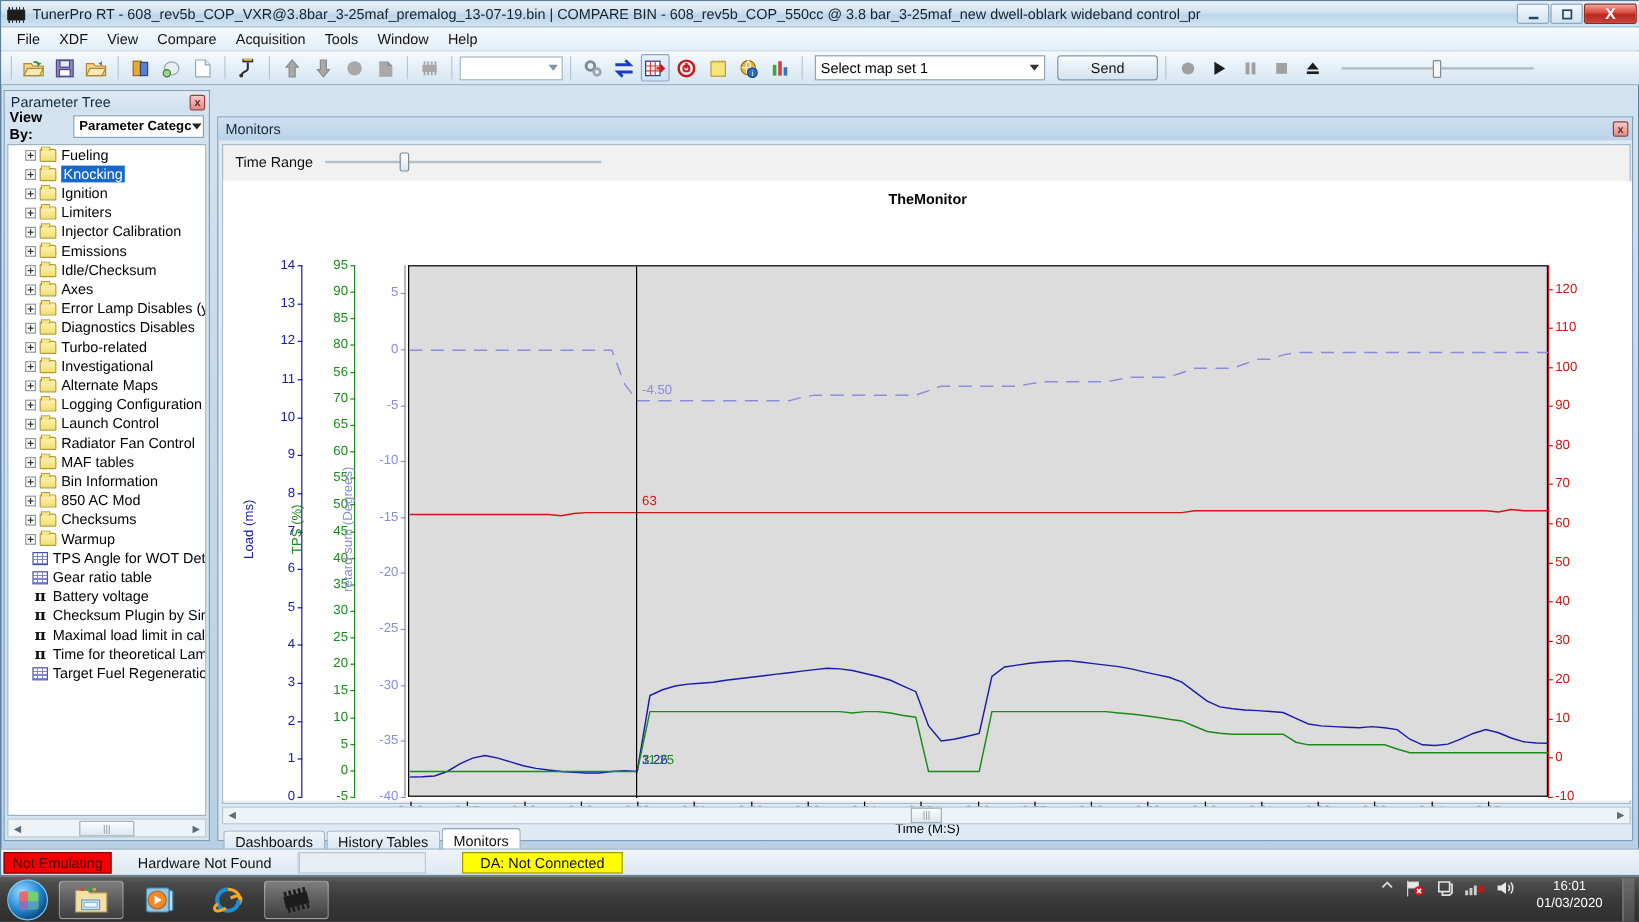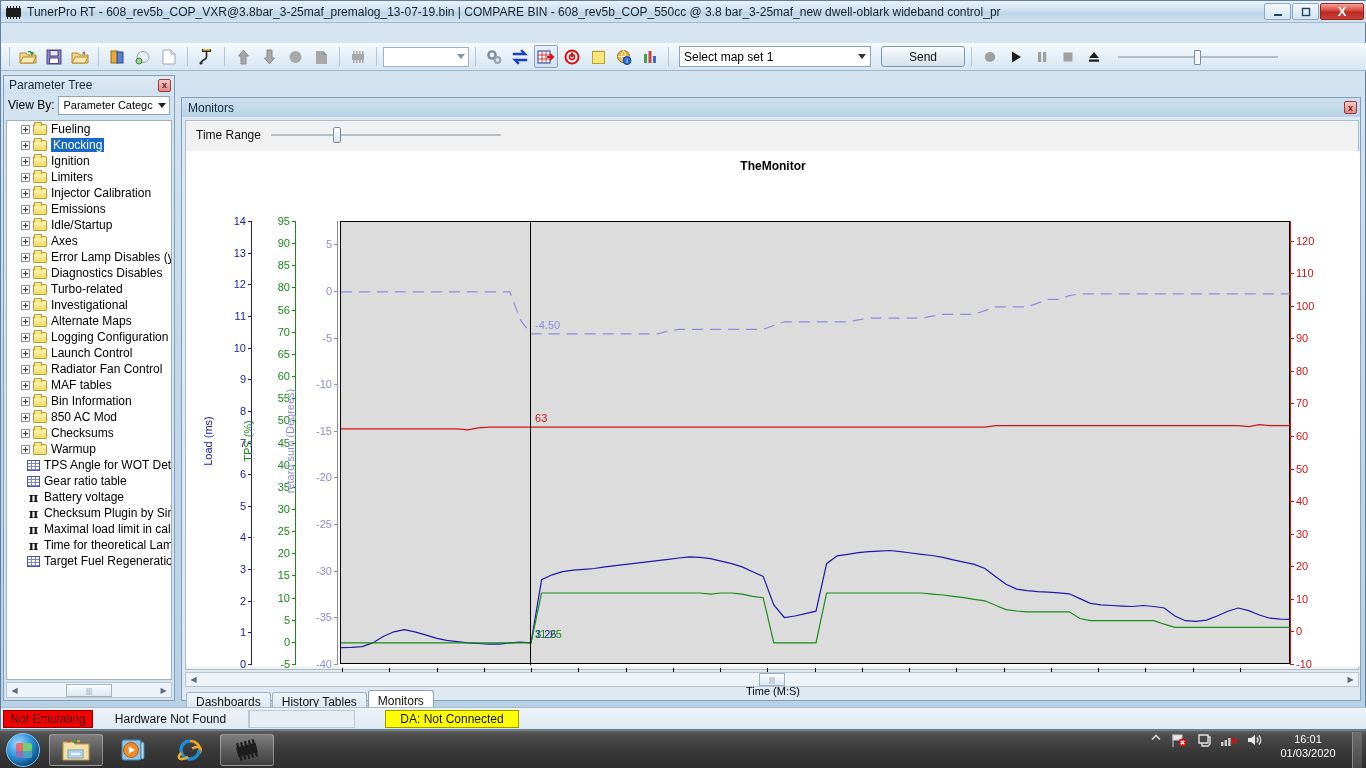--- a/index.html
+++ b/index.html
@@ -106,21 +106,21 @@
     background: linear-gradient(180deg,#dfeaf4,#cfe0ee);
   }
   .closebox {
     width: 13px; height: 13px; border: 1px solid #9a3b3b; border-radius: 2px;
     background: linear-gradient(180deg,#f3c9c6,#e08b84);
     color: #6d1c1c; font-size: 9px; display: flex; align-items: center; justify-content: center;
     font-family: "Liberation Sans", sans-serif; font-weight: bold;
   }
   .viewby {
     height: 22px; display: flex; align-items: center; gap: 4px; padding: 0 4px;
-    font-size: 12px; color: #000;
+    font-size: 12px; color: #000; font-weight: bold;
   }
   .viewby-combo {
     flex: 1 1 auto; height: 19px; background: #fff; border: 1px solid #8ea4b6;
     display: flex; align-items: center; justify-content: space-between;
     padding: 0 3px 0 4px; font-size: 11px; overflow: hidden; white-space: nowrap;
   }
   .tree-area {
     position: absolute; left: 2px; top: 44px; width: 166px; height: 560px;
     background: #fff; border: 1px solid #9bb2c4; overflow: hidden;
   }
@@ -294,20 +294,30 @@
         </div>
         <div class="wbtn">
           <svg width="10" height="10" viewBox="0 0 10 10">
               <rect x="1.5" y="1.5" width="7" height="7" fill="none" stroke="#24445e" stroke-width="1.4"></rect>
             </svg>
         </div>
         <div class="wbtn close">X</div>
       </div>
     </div>
 
+    <div class="menubar">
+      <div class="menu-item">File</div>
+      <div class="menu-item">XDF</div>
+      <div class="menu-item">View</div>
+      <div class="menu-item">Compare</div>
+      <div class="menu-item">Acquisition</div>
+      <div class="menu-item">Tools</div>
+      <div class="menu-item">Window</div>
+      <div class="menu-item">Help</div>
+    </div>
 
     <div class="toolbar">
       <div class="tsep"></div>
 
       <div class="tbtn">
         <svg width="18" height="16" viewBox="0 0 18 16">
           <path d="M1 4h6l1.5 2H17v8H1z" fill="#f5d589" stroke="#b08a2e"></path>
           <path d="M1 14l3-6h13l-3 6z" fill="#fbe9b5" stroke="#b08a2e"></path>
           <path d="M9 3c2-1 4 0 4 2l1-1-2.5-.2" fill="none" stroke="#2e8b2e" stroke-width="1.4"></path>
         </svg>
@@ -535,21 +545,21 @@
             <span class="lbl">Injector Calibration</span>
           </div>
           <div class="tnode">
             <span class="expander"></span>
             <span class="folder"></span>
             <span class="lbl">Emissions</span>
           </div>
           <div class="tnode">
             <span class="expander"></span>
             <span class="folder"></span>
-            <span class="lbl">Idle/Startup</span>
+            <span class="lbl">Idle/Checksum</span>
           </div>
           <div class="tnode">
             <span class="expander"></span>
             <span class="folder"></span>
             <span class="lbl">Axes</span>
           </div>
           <div class="tnode">
             <span class="expander"></span>
             <span class="folder"></span>
             <span class="lbl">Error Lamp Disables (you</span>

